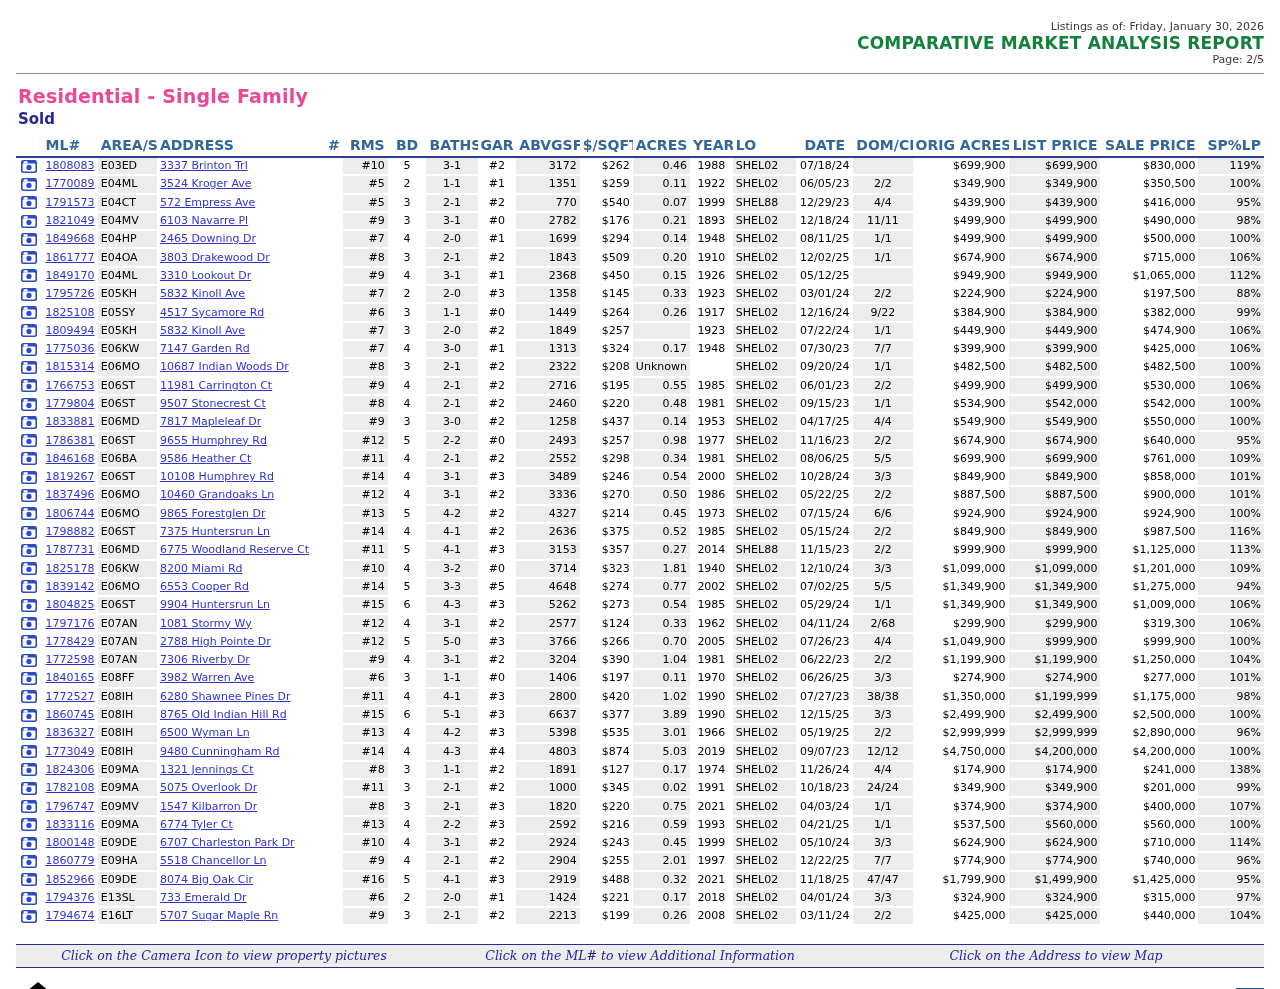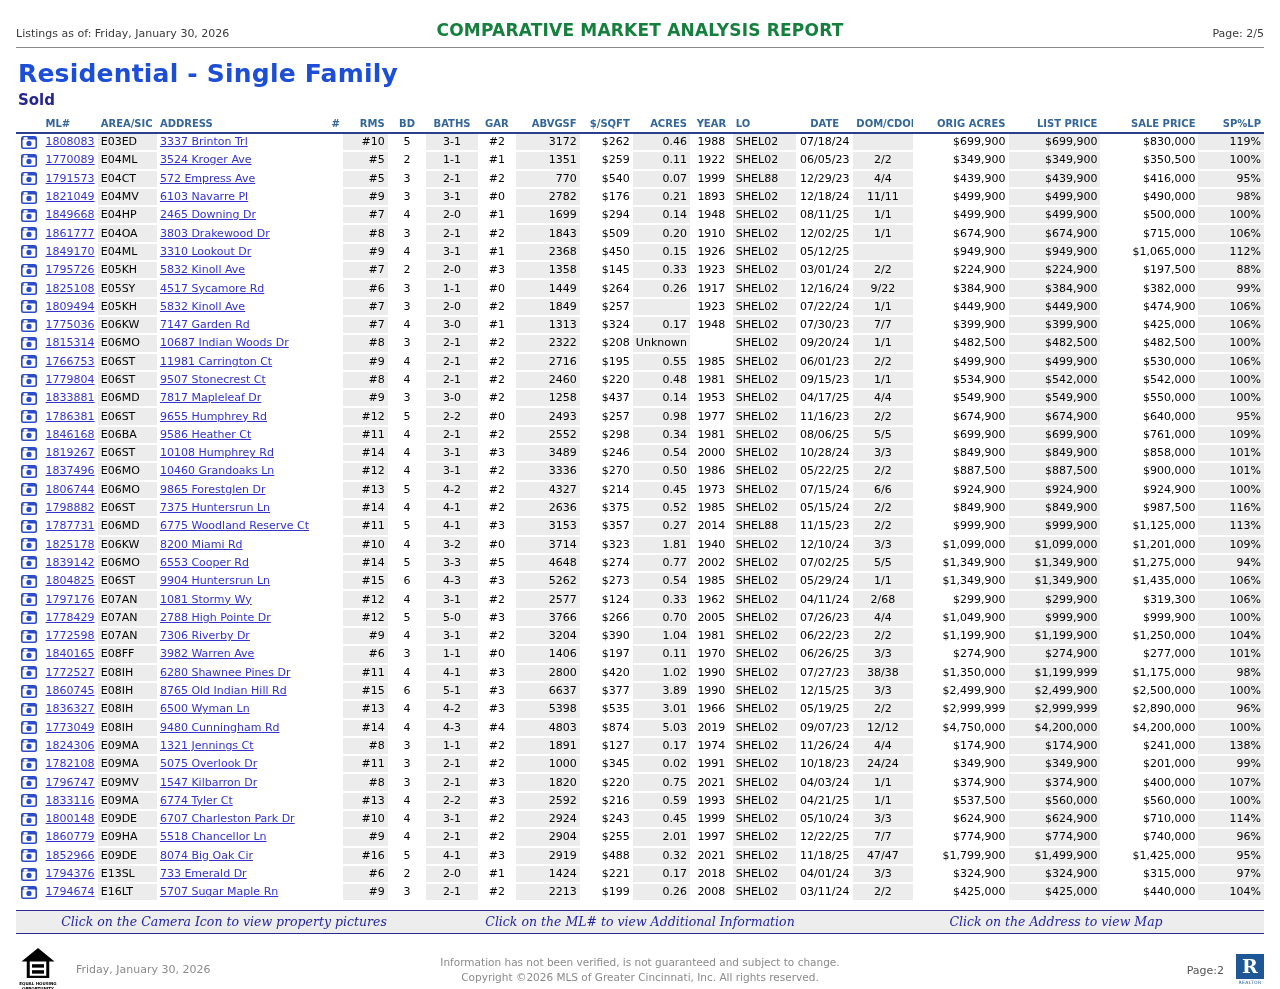--- a/index.html
+++ b/index.html
@@ -1,35 +1,35 @@
 <!DOCTYPE html>
 <html><head>
 <meta charset="utf-8">
 <style>
   html,body{margin:0;padding:0;background:#fff;}
   .page{width:1280px;height:989px;background:#fff;box-sizing:border-box;padding:0 16px;
         font-family:"DejaVu Sans","Liberation Sans",sans-serif;position:relative;overflow:hidden;}
   
-  .tophdr{display:flex;align-items:flex-end;padding-top:20px;padding-bottom:7px;border-bottom:1px solid #8a8a8a;}
+  .tophdr{display:flex;align-items:flex-end;padding-top:20px;padding-bottom:7px;border-bottom:1px solid #8a8a8a;flex-direction:column;}
   .tophdr .left,.tophdr .right{flex:1;font-size:11px;color:#3a3a3a;}
   .tophdr .right{text-align:right;}
   .tophdr .title{flex:2;text-align:center;font-size:17px;font-weight:bold;color:#15803d;letter-spacing:.2px;}
   
-  .sec-title{font-size:25px;font-weight:bold;color:#1d4ed8;margin:11px 0 3px 2px;letter-spacing:.2px;}
+  .sec-title{font-size:19px;font-weight:bold;color:#ec4899;margin:11px 0 3px 2px;letter-spacing:.2px;}
   .sec-status{font-size:15px;font-weight:bold;color:#26268f;margin:0 0 8px 2px;}
   
   table{width:100%;border-collapse:collapse;table-layout:fixed;font-size:11px;}
-  th{color:#336699;font-weight:bold;font-size:10px;padding:1px 3px 3px 3px;border-bottom:2px solid #2b3f8f;white-space:nowrap;overflow:hidden;}
+  th{color:#336699;font-weight:bold;font-size:14px;padding:1px 3px 3px 3px;border-bottom:2px solid #2b3f8f;white-space:nowrap;overflow:hidden;}
   td{height:16.3px;line-height:16px;padding:0 3px;border-bottom:2px solid #fff;white-space:nowrap;overflow:hidden;color:#000;}
   .al{text-align:left;} .ar{text-align:right;} .ac{text-align:center;}
   .g{background:#ececec;}
   .link{color:#3333cc;text-decoration:underline;cursor:pointer;}
   .camicon{display:inline-block;vertical-align:middle;cursor:pointer;line-height:0;}
   
-  .legend{display:flex;background:#ededed;border-top:1px solid #2b2b8f;border-bottom:1px solid #2b2b8f;margin-top:8px;}
+  .legend{display:flex;background:#ededed;border-top:1px solid #2b2b8f;border-bottom:1px solid #2b2b8f;margin-top:18px;}
   .legend div{flex:1;text-align:center;font-family:"DejaVu Serif","Liberation Serif",serif;font-style:italic;
               font-size:12.5px;color:#2323a3;padding:3px 0 4px 0;}
   
   .footer{display:flex;align-items:center;margin-top:14px;position:relative;}
   .f-left{display:flex;align-items:center;gap:16px;z-index:1;}
   .eh{width:44px;text-align:center;line-height:0;}
   .eh .lbl{font-size:4px;line-height:4.5px;font-weight:bold;color:#000;margin-top:1px;}
   .f-date{font-size:11px;color:#8a8a8a;}
   .f-center{position:absolute;left:0;right:0;text-align:center;font-size:10.5px;color:#8a8a8a;line-height:1.4;}
   .f-right{margin-left:auto;display:flex;align-items:flex-end;gap:12px;z-index:1;}
@@ -766,21 +766,21 @@
           <td class="ac">#3</td>
           <td class="ar g">5262</td>
           <td class="ar">$273</td>
           <td class="ar g">0.54</td>
           <td class="ac">1985</td>
           <td class="al g">SHEL02</td>
           <td class="ac">05/29/24</td>
           <td class="ac g">1/1</td>
           <td class="ar">$1,349,900</td>
           <td class="ar g">$1,349,900</td>
-          <td class="ar">$1,435,000</td>
+          <td class="ar">$1,009,000</td>
           <td class="ar g">106%</td>
         </tr>
         <tr>
           <td class="ac"><span class="camicon"><svg width="16" height="13" viewBox="0 0 16 13">
                 <rect x="0" y="0" width="16" height="13" rx="2.5" fill="#2b4cc4"></rect>
                 <rect x="1.6" y="3.4" width="12.8" height="8" rx="1" fill="#fff"></rect>
                 <circle cx="8" cy="7.4" r="2.6" fill="#2b4cc4"></circle>
                 <rect x="2.6" y="1.2" width="4" height="2.4" fill="#fff"></rect>
               </svg></span></td>
           <td class="al"><span class="link">1797176</span></td>

